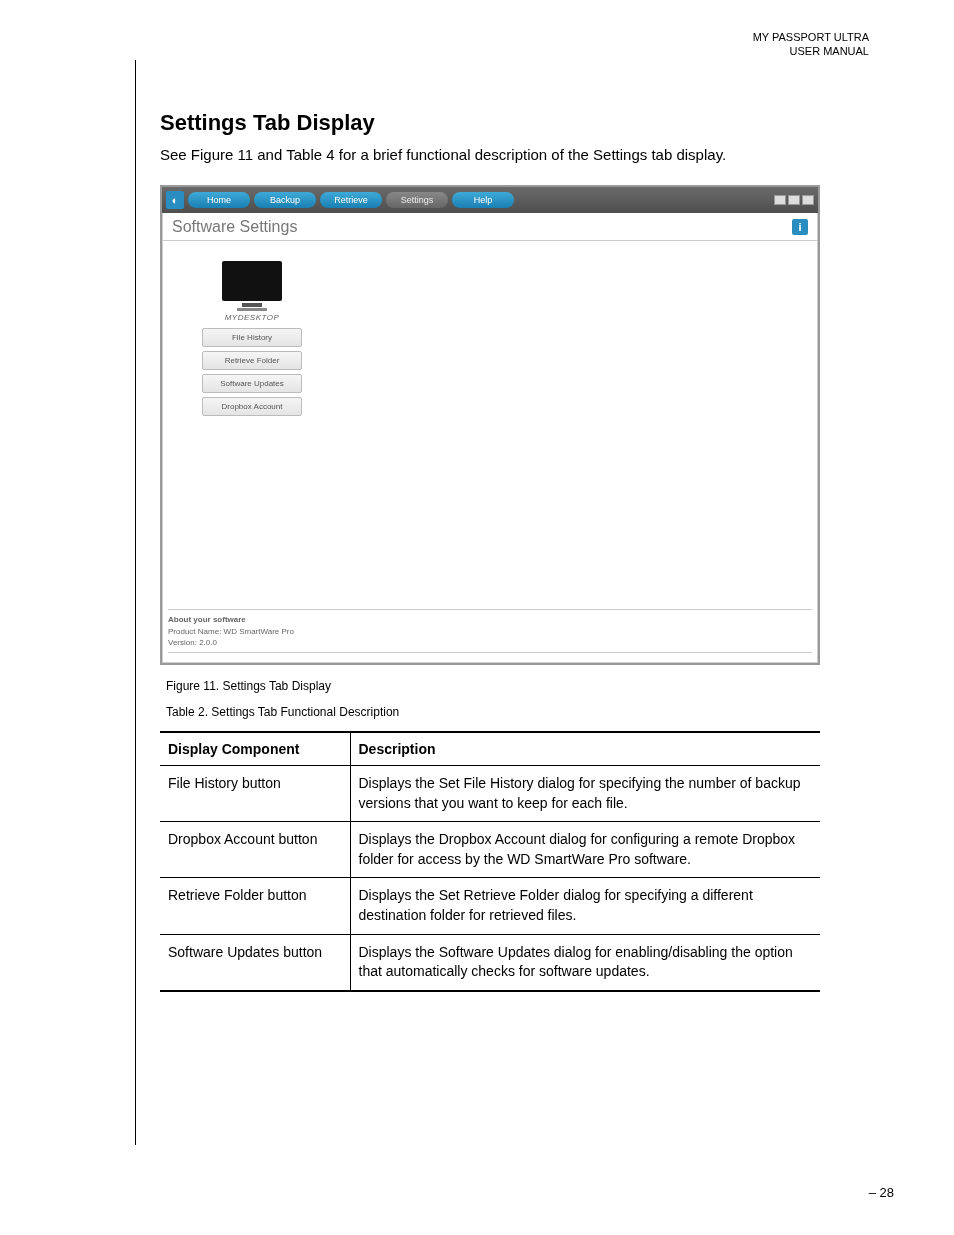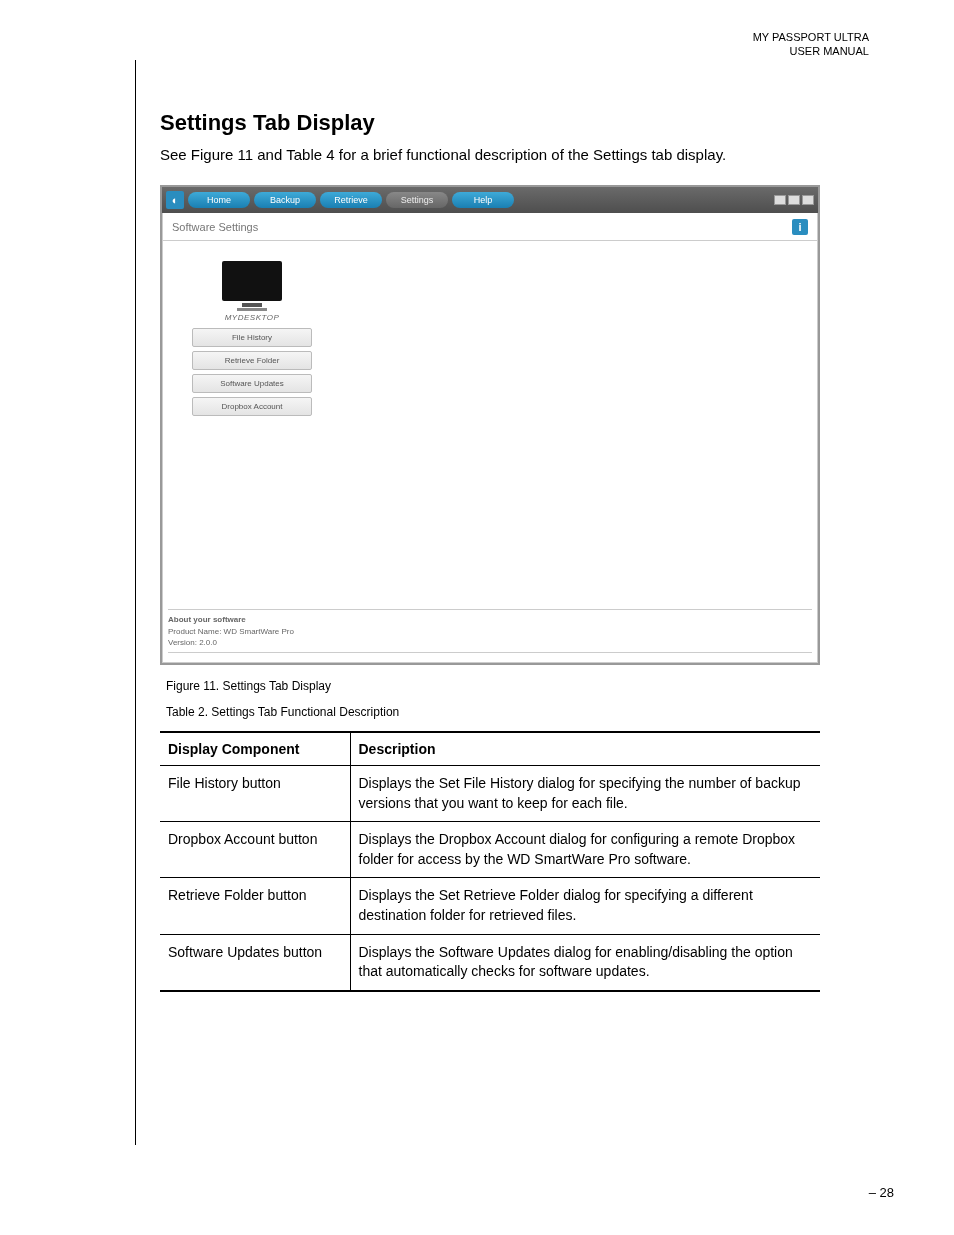--- a/index.html
+++ b/index.html
@@ -95,21 +95,21 @@
     background:#ddd; border:1px solid #999;
   }
   .sub-header {
     height: 28px;
     border-bottom: 1px solid #ccc;
     display:flex;
     align-items:center;
     padding: 0 10px;
     justify-content: space-between;
   }
-  .sub-header-title { color:#777; font-size:11px; }
+  .sub-header-title { color:#777; font-size:16px; }
   .info-icon {
     width:16px; height:16px;
     background:#2a8dbf;
     color:#fff;
     font-size:11px; font-weight:bold;
     display:flex; align-items:center; justify-content:center;
     border-radius:2px;
   }
   .app-body {
     flex:1;
@@ -136,21 +136,21 @@
     width:30px; height:3px; background:#888;
   }
   .device-area {
     width: 120px;
     text-align:center;
     margin-left: 10px;
   }
   .device-name { font-size:8px; color:#666; margin:12px 0 6px 0; letter-spacing:0.5px;font-style:italic; }
   .opt-btn {
     display:block;
-    width: 120px;
+    width: 100px;
     margin: 4px auto;
     font-size:8px;
     color:#555;
     padding:4px 0;
     background: linear-gradient(#f5f5f5, #e4e4e4);
     border:1px solid #bbb;
     border-radius:2px;
   }
   .about-box {
     position:absolute;

